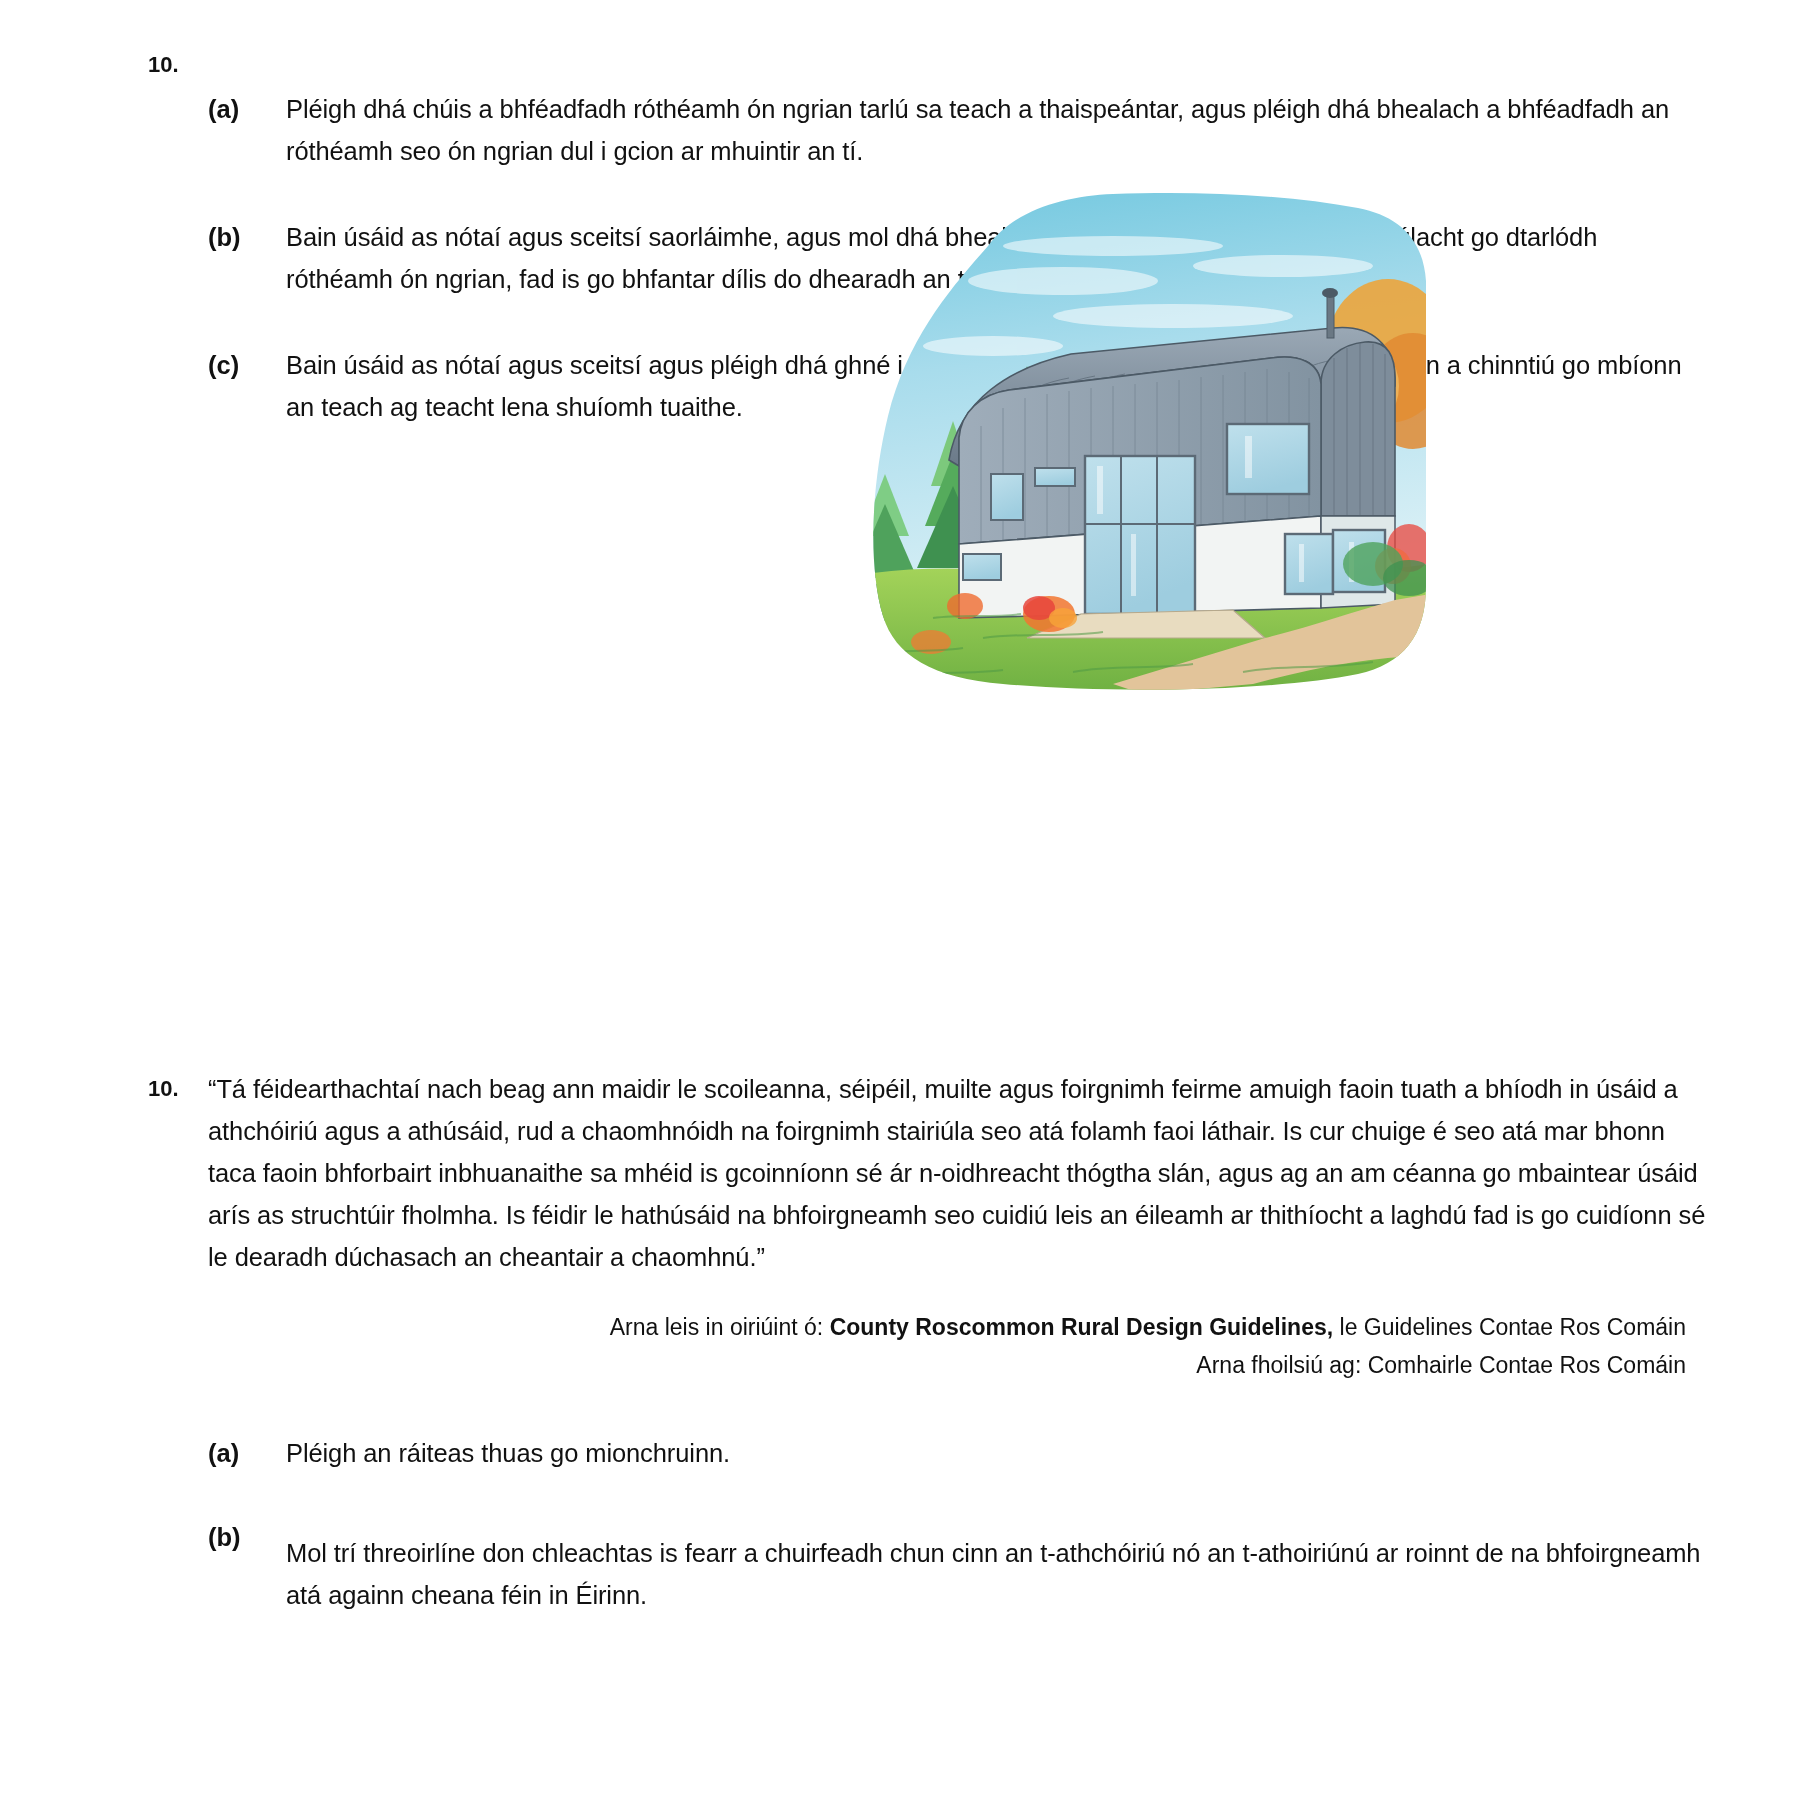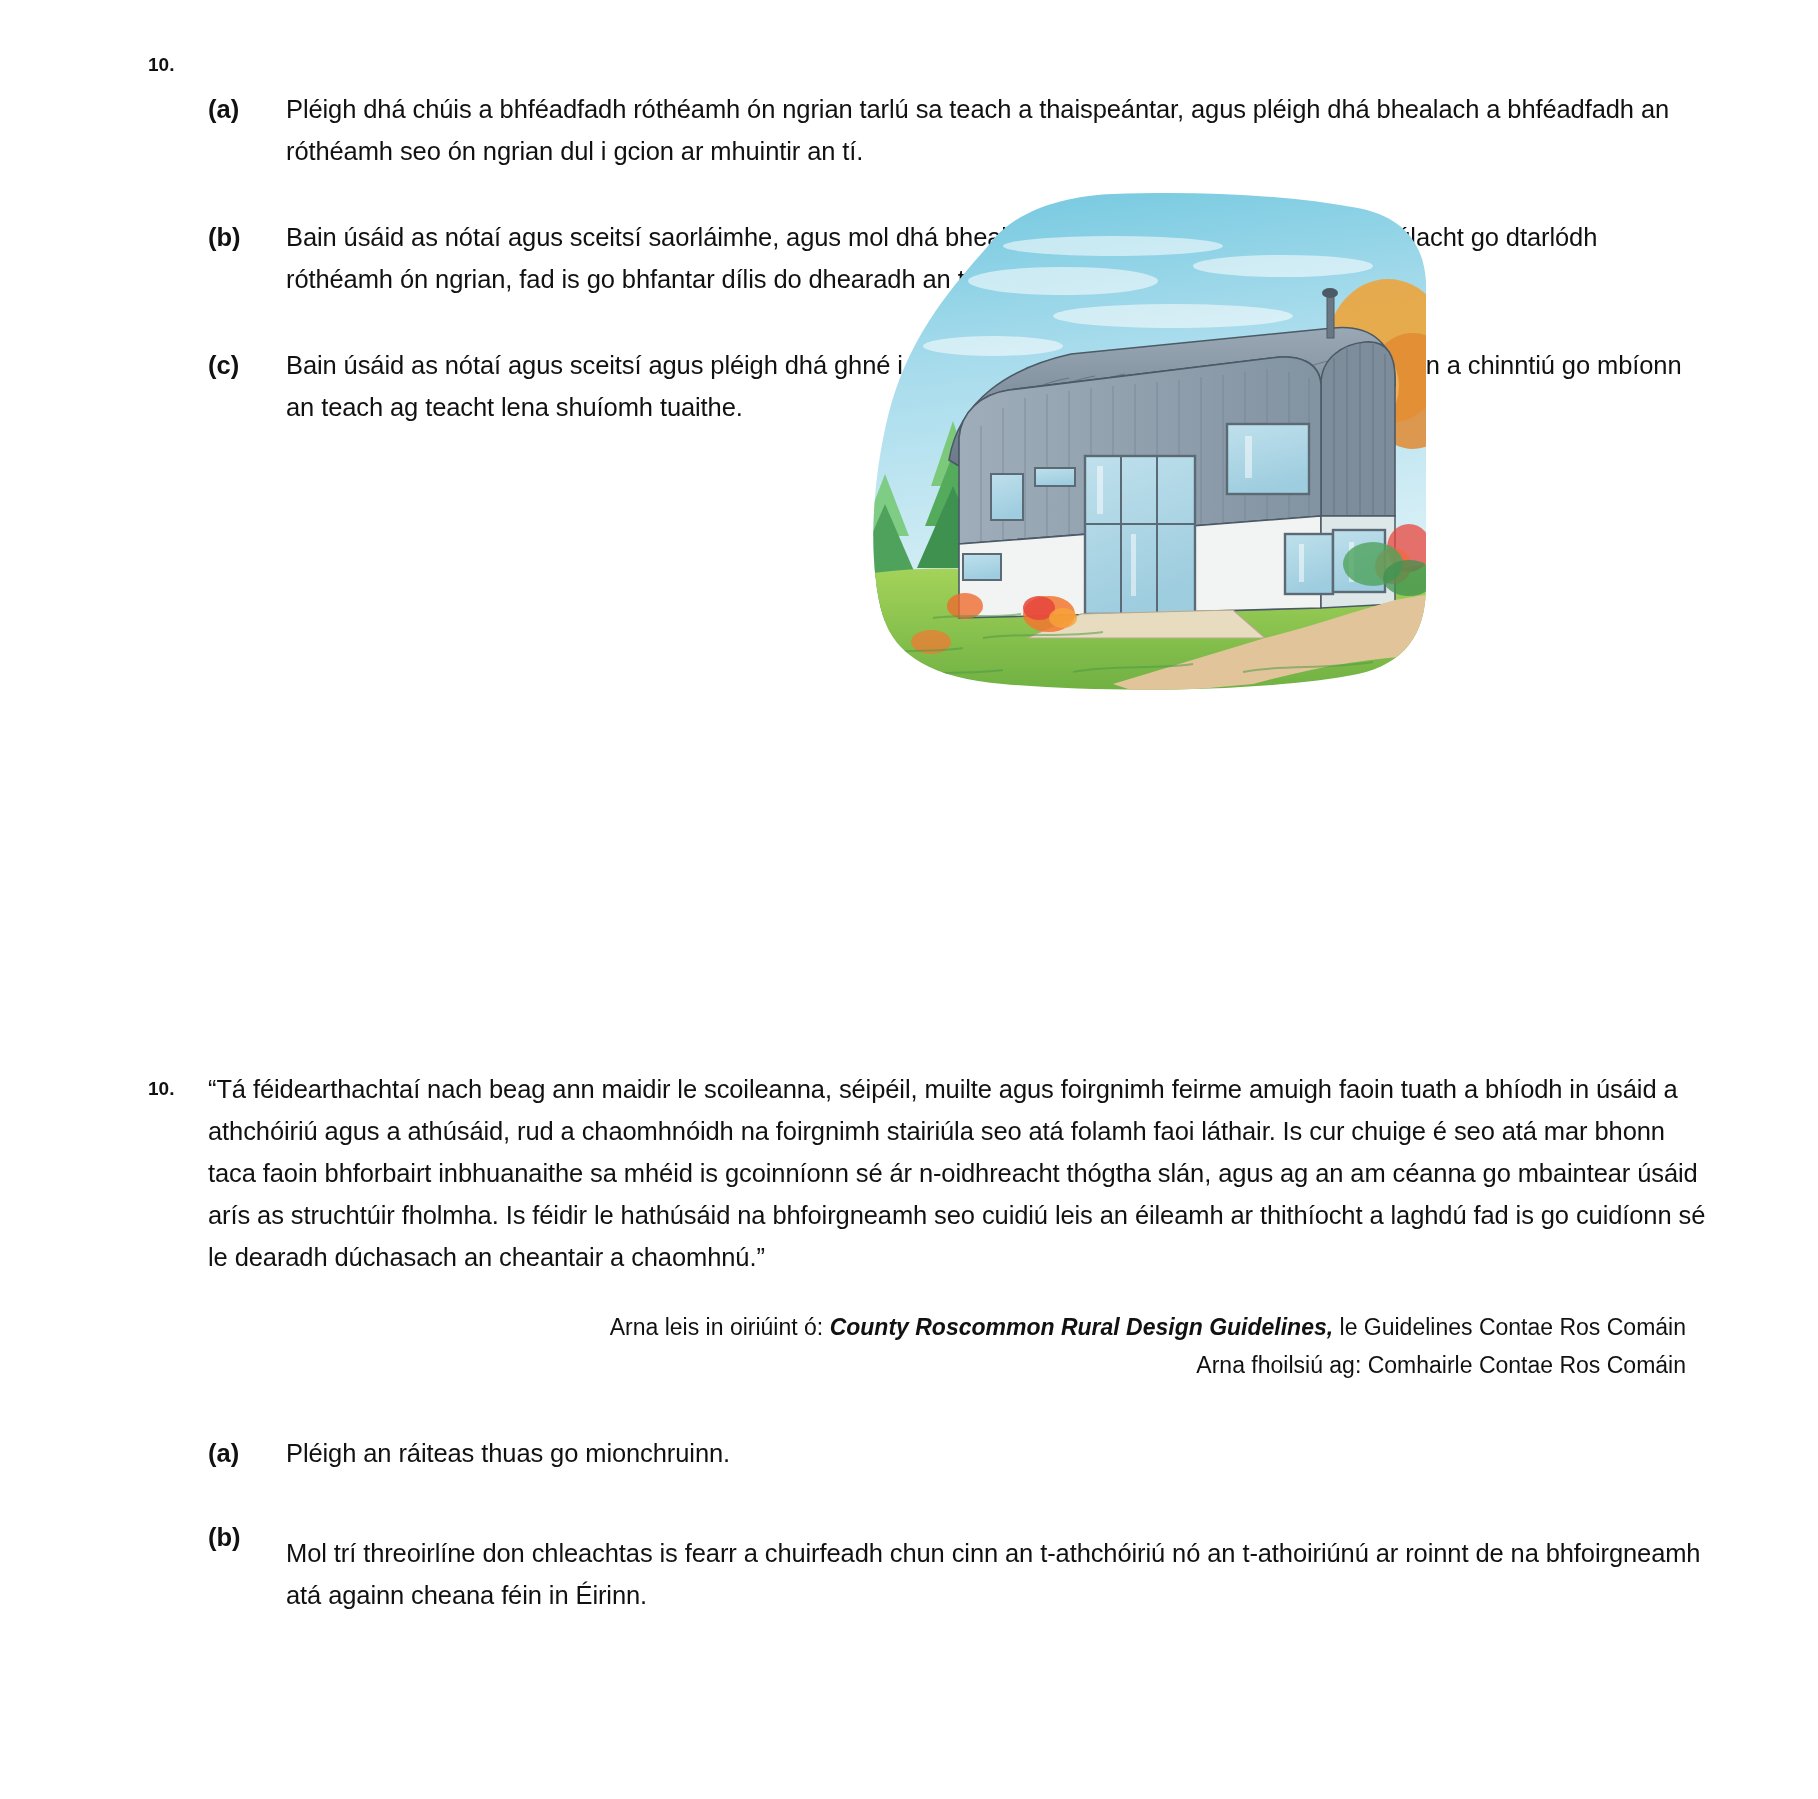--- a/index.html
+++ b/index.html
@@ -29,21 +29,21 @@
   .q-block {
     position: relative;
     display: flex;
     align-items: flex-start;
   }
   .q-num {
     width: 78px;
     flex: 0 0 78px;
     text-align: left;
     font-weight: bold;
-    font-size: 19px;
+    font-size: 22px;
     line-height: 42px;
     padding-left: 18px;
     box-sizing: border-box;
   }
   .q-body {
     flex: 1 1 auto;
   }
   .q-stem {
     font-size: 25.5px;
     line-height: 42px;
@@ -106,21 +106,20 @@
 
   .credits {
     margin-top: 30px;
     font-size: 23px;
     line-height: 38px;
     text-align: right;
     padding-right: 22px;
   }
   .credits .italicbold {
     font-weight: bold;
-    font-style: italic;
   }
 
   #part-a2 { margin-top: 48px; }
   #part-b2 { margin-top: 42px; }
   #part-b2 .part-text { width: 1340px; margin-top: 16px; }
 </style>
 </head>
 <body>
 
 <div class="page">

